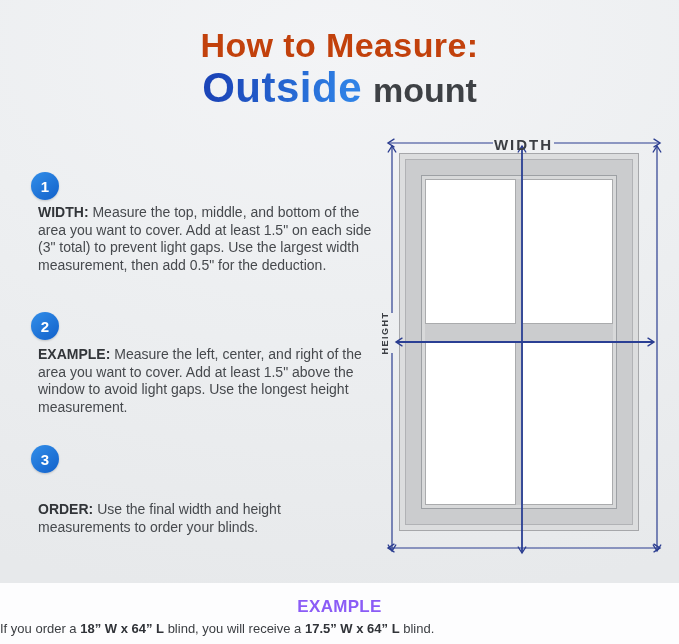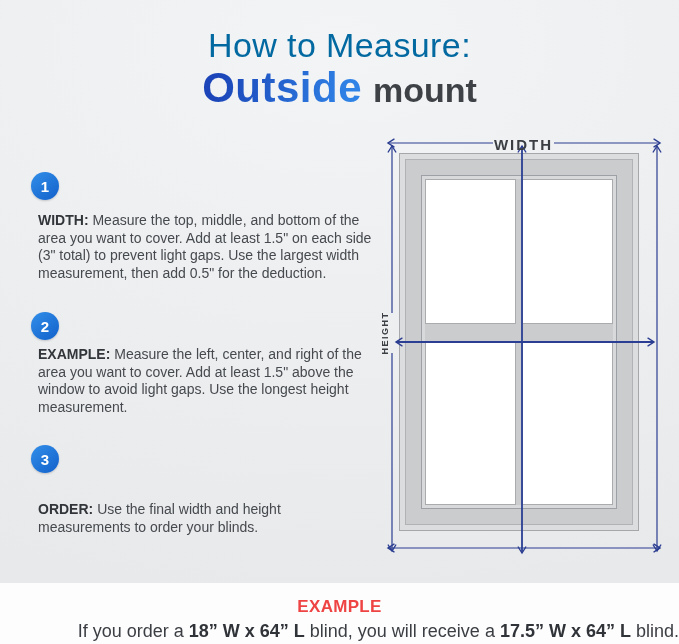--- a/index.html
+++ b/index.html
@@ -8,21 +8,21 @@
     font-family:"Liberation Sans", sans-serif;
     position:relative; background:#ffffff;
   }
   .main-bg {
     position:absolute; left:0; top:0; width:679px; height:583px;
     background:radial-gradient(130% 95% at 50% 8%, #f3f4f6 0%, #edeff1 45%, #e7e9eb 100%);
   }
   
   .title-line1 {
     position:absolute; top:26px; left:0; width:679px; text-align:center;
-    font-size:34px; font-weight:400; color:#0369a1; letter-spacing:.4px;
+    font-size:34px; font-weight:700; color:#c2410c; letter-spacing:.4px;
   }
   .title-line2 {
     position:absolute; top:64px; left:0; width:679px; text-align:center;
   }
   .title-highlight {
     font-size:42px; font-weight:800; letter-spacing:.5px;
     background:linear-gradient(100deg,#1b45b8 10%,#2f82e6 90%);
     -webkit-background-clip:text; background-clip:text; color:transparent;margin-top:24px;
   }
   .title-suffix {
@@ -36,21 +36,21 @@
     display:flex; align-items:center; justify-content:center;
     box-shadow:0 1px 2px rgba(0,0,0,.18);
   }
   #badge-1 { top:172px; }
   #badge-2 { top:312px; }
   #badge-3 { top:445px; }
   .step-text {
     position:absolute; left:38px; width:338px;
     font-size:14px; line-height:17.5px; color:#46494d;
   }
-  #text-1 { top:212px; }
+  #text-1 { top:204px; }
   #text-2 { top:346px; }
   #text-3 { top:472px;margin-top:29px; }
   .step-label { font-weight:700; color:#323539; }
   
   .diagram { position:absolute; left:380px; top:133px; width:290px; height:430px; }
   .win-outer {
     position:absolute; left:19px; top:20px; width:240px; height:378px;
     background:#dcddde; border:1px solid #a6a7aa;
   }
   .win-jamb {
@@ -77,25 +77,25 @@
     position:absolute; left:-15px; top:193px; width:44px; height:14px; text-align:center;
     transform:rotate(-90deg);
     font-size:9px; font-weight:700; letter-spacing:1.5px; color:#3b3e43;
   }
   
   .footer {
     position:absolute; left:0; top:583px; width:679px; height:61px; background:#fdfdfe;
   }
   .example-heading {
     position:absolute; top:14px; left:0; width:679px; text-align:center;
-    font-size:17px; font-weight:700; color:#ef4444; letter-spacing:.3px;
+    font-size:17px; font-weight:700; color:#8b5cf6; letter-spacing:.3px;
   }
   .example-line {
-    position:absolute; top:38px; left:0; width:679px; text-align:right;
-    font-size:18px; color:#3b3e42;
+    position:absolute; top:38px; left:0; width:679px; text-align:left;
+    font-size:13px; color:#3b3e42;
   }
   .example-line b { color:#303338; }
 </style>
 </head>
 <body>
 
 <div class="main-bg"></div>
 
 <div class="title-line1">How to Measure:</div>
 <div class="title-line2"><span class="title-highlight">Outside</span><span class="title-suffix">mount</span></div>

